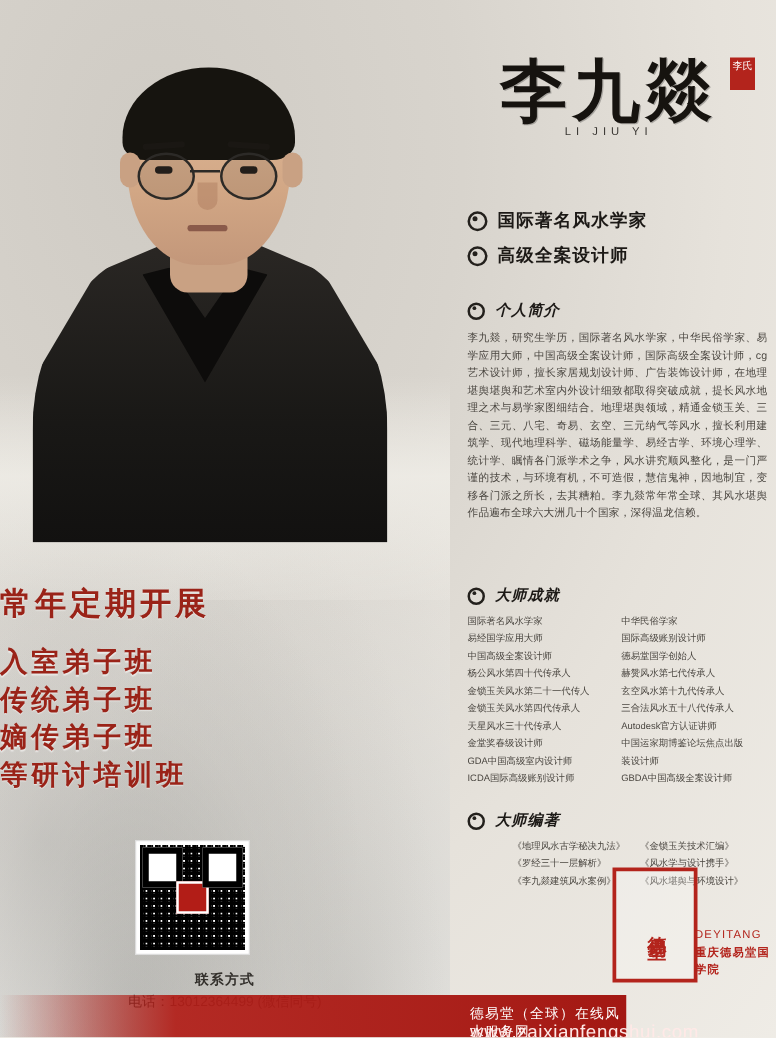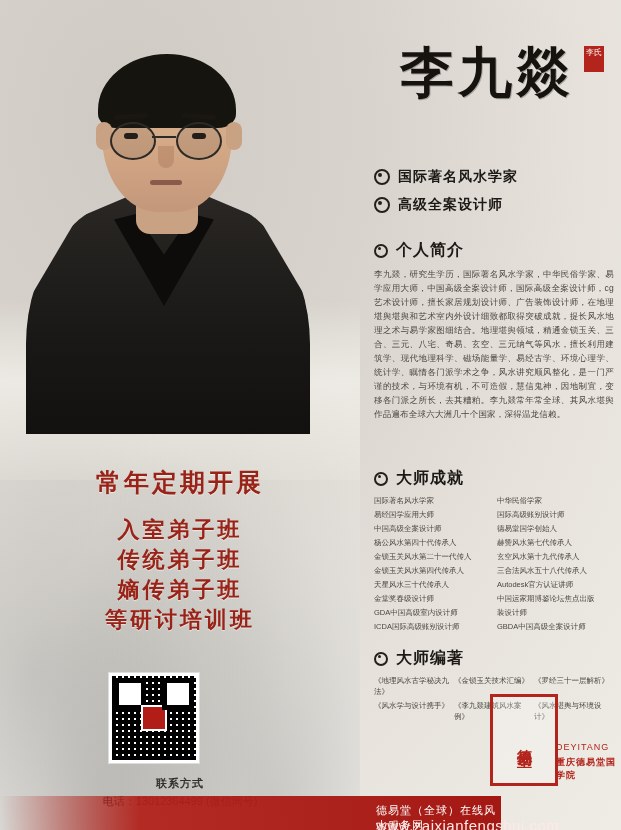--- a/index.html
+++ b/index.html
@@ -88,21 +88,21 @@
   .p-nose{
     position:absolute;left:140px;top:120px;width:16px;height:22px;
     background:rgba(160,110,80,.35);border-radius:0 0 10px 10px;
   }
   .p-mouth{
     position:absolute;left:132px;top:154px;width:32px;height:5px;
     background:#8a5a4a;border-radius:4px;
   }
   
   .promo{
-    position:absolute;left:0;top:466px;width:360px;text-align:center;
+    position:absolute;left:0;top:466px;width:360px;text-align:left;
     color:#9a2318;
     text-shadow:0 1px 1px rgba(255,255,255,.55);
   }
   .promo .headline{
     font-size:25px;font-weight:bold;letter-spacing:3px;margin-bottom:16px;
   }
   .promo .cls{
     font-size:22px;font-weight:bold;letter-spacing:3px;line-height:30px;
   }
   
@@ -168,30 +168,30 @@
   }
   .ring:after{
     content:"";position:absolute;left:2px;top:2px;width:4px;height:4px;
     background:#23201c;border-radius:50%;
   }
   .title-text{font-size:14px;font-weight:bold;color:#1c1916;letter-spacing:1px;}
   .sec{position:absolute;left:14px;width:240px;}
   .sec-head{display:flex;align-items:center;margin-bottom:6px;}
   .sec-head .ring{width:10px;height:10px;}
   .sec-head .ring:after{width:3px;height:3px;left:1.5px;top:1.5px;}
-  .sec-title{font-size:16px;font-weight:bold;color:#1c1916;letter-spacing:1px;}
+  .sec-title{font-size:12px;font-weight:bold;color:#1c1916;letter-spacing:1px;font-style:italic;}
   .bio{
     font-size:8.5px;line-height:14px;color:#4a4640;text-align:justify;
     letter-spacing:.2px;
   }
   .two-col{
     display:grid;grid-template-columns:1fr 1fr;column-gap:6px;row-gap:3px;
   }
   .ach{font-size:7.5px;color:#4a4640;line-height:11px;white-space:nowrap;}
-  .books{display:grid;grid-template-columns:1fr 1fr 1fr;row-gap:3px;}
+  .books{display:grid;grid-template-columns:1fr 1fr;row-gap:3px;margin-left:36px;}
   .book{font-size:7.5px;color:#4a4640;line-height:11px;}
   
   .seal{
     position:absolute;left:130px;top:694px;width:62px;height:86px;
     border:3px solid #b3241c;color:#b3241c;
     display:flex;align-items:center;justify-content:center;
     font-size:15px;font-weight:bold;line-height:17px;letter-spacing:2px;
     font-family:"Liberation Serif", serif;
     writing-mode:vertical-rl;
     background:rgba(255,255,255,.25);
@@ -260,20 +260,21 @@
 
     <div class="contact-label">联系方式</div>
     <div class="contact-phone">电话：13012364499 (微信同号)</div>
   </div>
 
   <div class="right-col">
 
     <div class="brand">
       <div class="brand-name">李九燚</div>
       <div class="brand-seal">李氏</div>
+      <div class="brand-pinyin">LI JIU YI</div>
     </div>
 
     <div class="titles">
       <div class="title-row">
         <span class="ring"></span>
         <span class="title-text">国际著名风水学家</span>
       </div>
       <div class="title-row">
         <span class="ring"></span>
         <span class="title-text">高级全案设计师</span>

